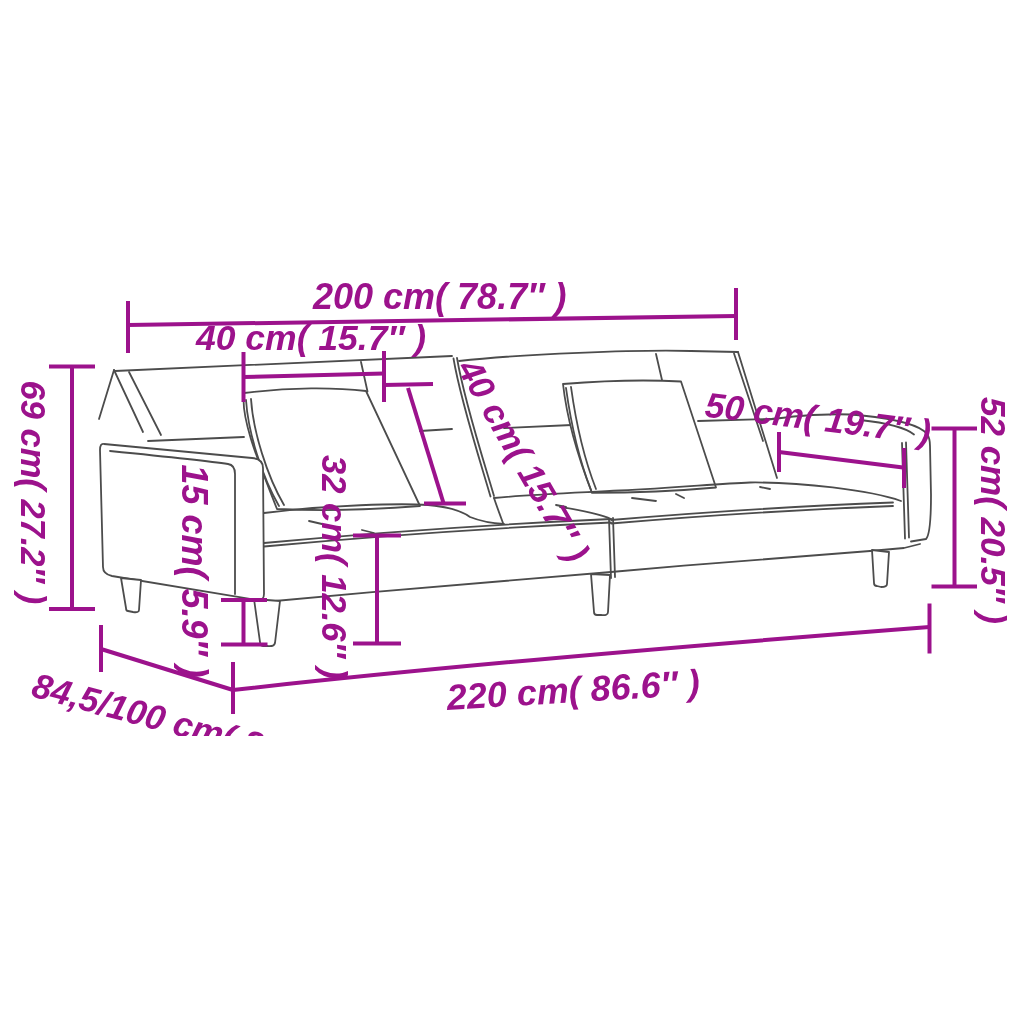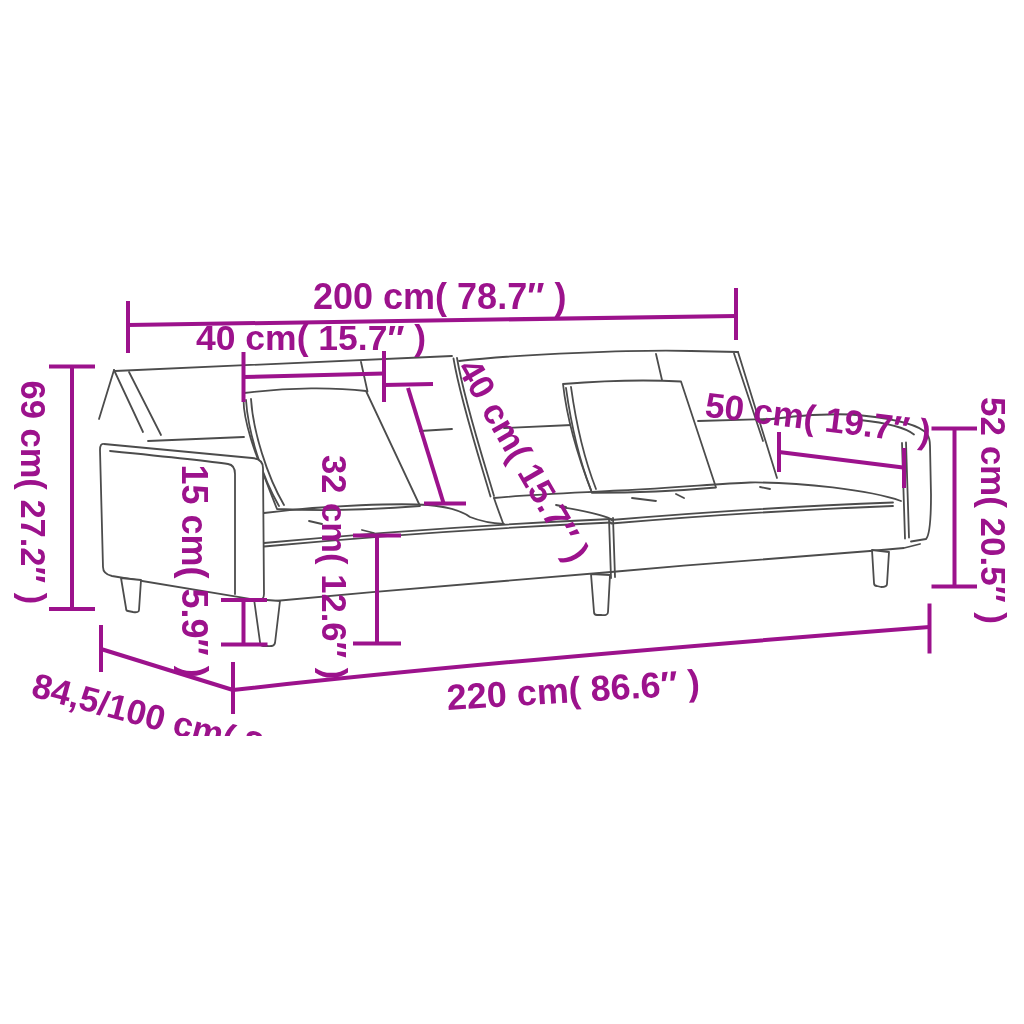--- a/index.html
+++ b/index.html
@@ -1,16 +1,16 @@
 <!DOCTYPE html>
 <html><head>
 <meta charset="utf-8">
 <style>
   html,body{margin:0;padding:0;background:#fff;}
-  .wrap{width:1024px;height:736px;position:relative;overflow:hidden;}
+  .wrap{width:1024px;height:736px;position:relative;overflow:hidden;font-style:italic;}
   text{font-family:"Liberation Sans",sans-serif;font-weight:bold;fill:#9c128c;}
 </style>
 </head>
 <body>
 <div class="wrap">
 <svg width="1024" height="1024" viewBox="0 0 1024 1024">
 
   <rect x="0" y="0" width="1024" height="1024" fill="#ffffff"></rect>
 
   <g stroke="#4c4c4c" stroke-width="1.8" fill="none" stroke-linecap="round" stroke-linejoin="round">

